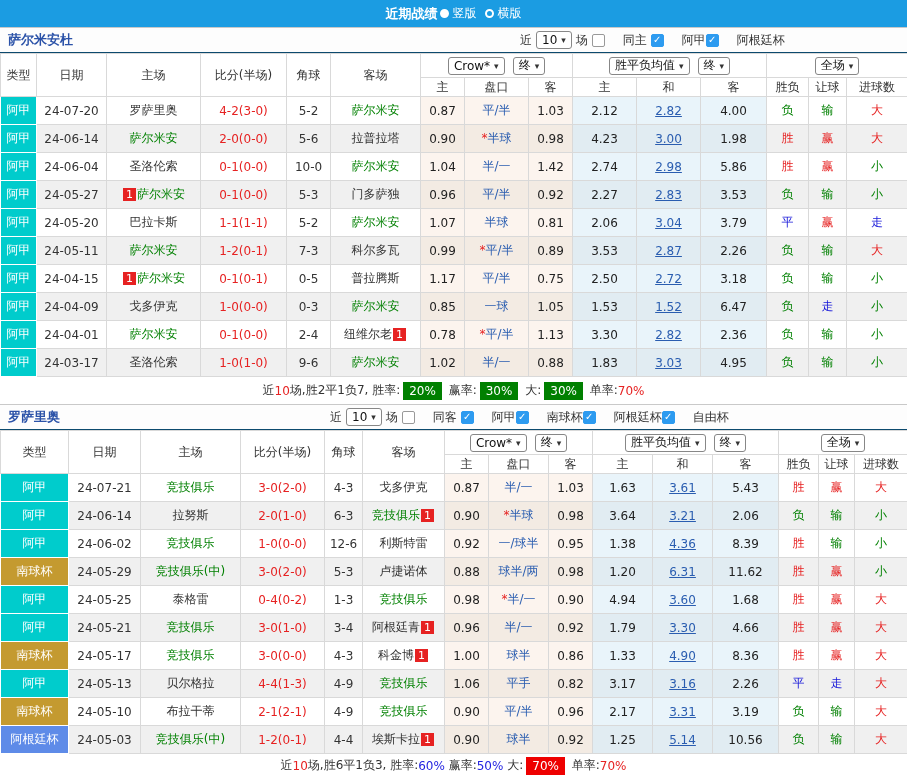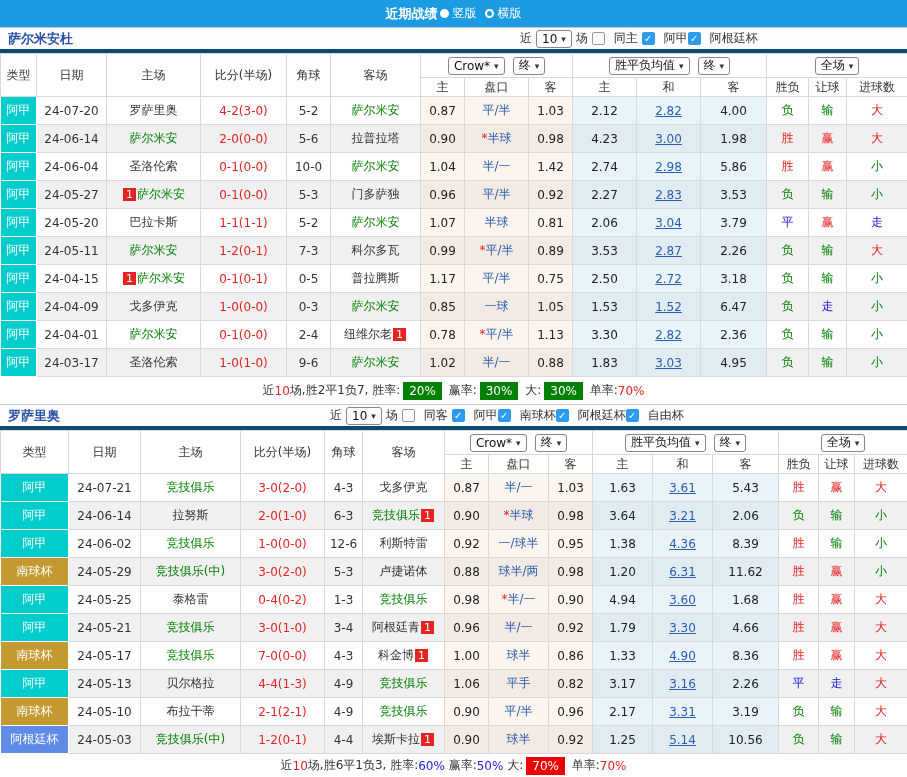--- a/index.html
+++ b/index.html
@@ -9,27 +9,27 @@
   
   .topbar { height:27px; background:var(--accent,#1b9ce2); color:#fff;
     display:flex; align-items:center; justify-content:center; }
   .topbar .title { font-weight:bold; font-size:13px; }
   .radio-opt { display:inline-flex; align-items:center; gap:4px; margin-left:8px; cursor:pointer; font-size:12px; }
   .radio-opt:first-of-type { margin-left:2px; }
   .radio { width:9px; height:9px; border:2px solid #fff; border-radius:50%; display:inline-block; }
   .radio.sel { background:#fff; }
 
   
-  .section-bar { height:26px; background:#fdfdfd; border-top:1px solid #c9c9c9; border-bottom:4px solid #0c4a6e;
+  .section-bar { height:26px; background:#fdfdfd; border-top:1px solid #c9c9c9; border-bottom:1px solid #0c4a6e;
     display:flex; align-items:center; padding:0 8px; position:relative; }
   .team-name { color:#2b52a8; font-weight:bold; font-size:13px; }
   .filters { position:absolute; display:flex; align-items:center; gap:4px; white-space:nowrap; }
   .filters.f1 { left:520px; }
   .filters.f2 { left:330px; }
-  .chk { display:inline-flex; align-items:center; gap:9px; cursor:pointer; }
+  .chk { display:inline-flex; align-items:center; gap:18px; cursor:pointer; }
   .box { width:13px; height:13px; border:1px solid #999; border-radius:2px; background:#fff;
     display:inline-flex; align-items:center; justify-content:center; font-size:10px; color:#fff; line-height:1; }
   .box.checked { background:var(--check,#2d9bf0); border-color:var(--check,#2d9bf0); }
 
   
   .select { display:inline-flex; align-items:center; gap:4px; border:1px solid #878787; border-radius:3px;
     background:#fff; padding:1px 5px; height:18px; cursor:pointer; font-size:12px; color:#111; }
   .select .arrow { font-size:9px; color:#333; }
 
   
@@ -564,21 +564,21 @@
         <td class="euro"><span class="draw">3.30</span></td>
         <td class="euro num">4.66</td>
         <td class="res"><span class="t-red">胜</span></td>
         <td class="res"><span class="t-red">赢</span></td>
         <td class="res"><span class="t-red">大</span></td>
       </tr>
       <tr>
         <td class="lg" style="background: rgb(196, 154, 48);">南球杯</td>
         <td>24-05-17</td>
         <td><span class="focus">竞技俱乐</span></td>
-        <td><span class="score">7-0(0-0)</span></td>
+        <td><span class="score">3-0(0-0)</span></td>
         <td>4-3</td>
         <td><span>科金博</span><span class="card">1</span></td>
         <td class="hcap num">1.00</td>
         <td class="hcap"><span class="line">球半</span></td>
         <td class="hcap num">0.86</td>
         <td class="euro num">1.33</td>
         <td class="euro"><span class="draw">4.90</span></td>
         <td class="euro num">8.36</td>
         <td class="res"><span class="t-red">胜</span></td>
         <td class="res"><span class="t-red">赢</span></td>

